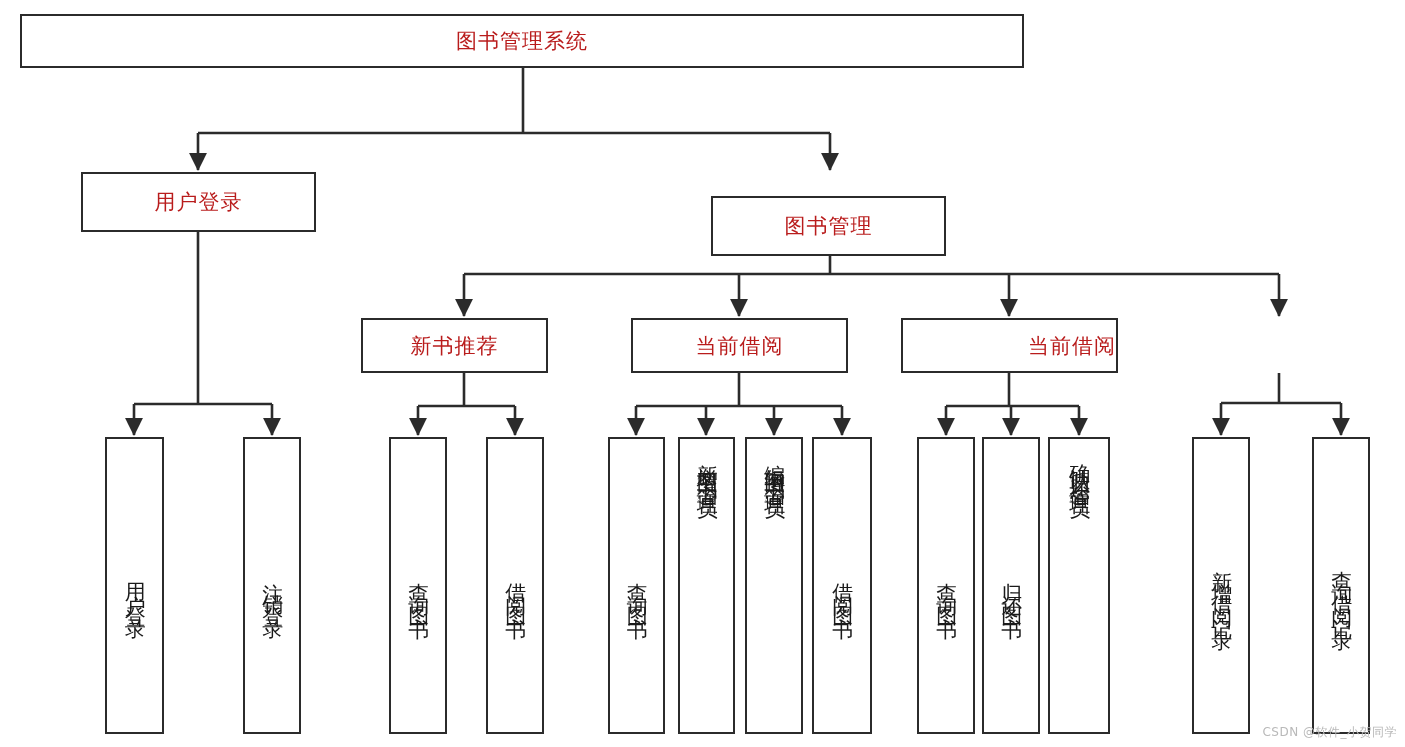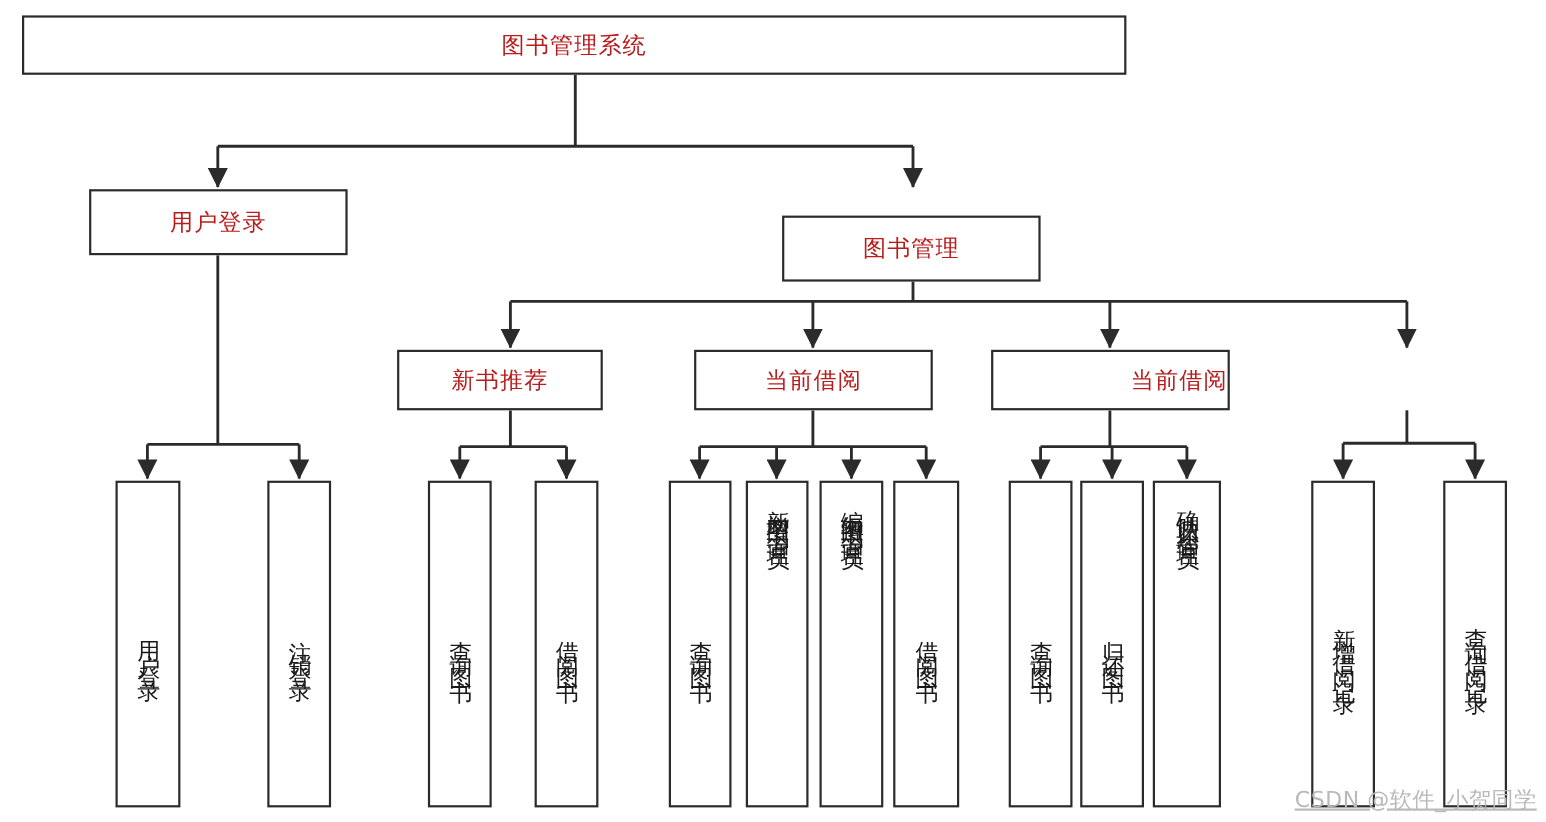--- a/index.html
+++ b/index.html
@@ -13,22 +13,22 @@
         display:flex;align-items:center;justify-content:center;}
   .node.h{font-size:21px;color:#b91c1c;letter-spacing:1px;}
   .node.v{align-items:flex-start;justify-content:center;padding-top:8px;}
   .node.v .vt{writing-mode:vertical-rl;text-orientation:upright;
               font-size:21px;color:#1a1a1a;line-height:1.22;
               letter-spacing:5px;white-space:nowrap;}
   .node.vc{align-items:center;}
   .node.vc .vt{letter-spacing:12px;}
 
   #watermark{position:absolute;right:8px;bottom:6px;
-             font-size:20px;color:#b9b9b9;letter-spacing:.5px;
-             pointer-events:none;white-space:nowrap;text-decoration:underline;}
+             font-size:12px;color:#b9b9b9;letter-spacing:.5px;
+             pointer-events:none;white-space:nowrap;}
 </style>
 </head>
 <body>
 
 <div id="stage">
 
   <svg class="layer" viewBox="0 0 1405 747" xmlns="http://www.w3.org/2000/svg">
     <defs>
       <marker id="arw" viewBox="0 0 10 10" refX="9.5" refY="5" markerWidth="7" markerHeight="7" orient="auto-start-reverse">
         <path d="M 0 0 L 10 5 L 0 10 z" fill="#2b2b2b"></path>

